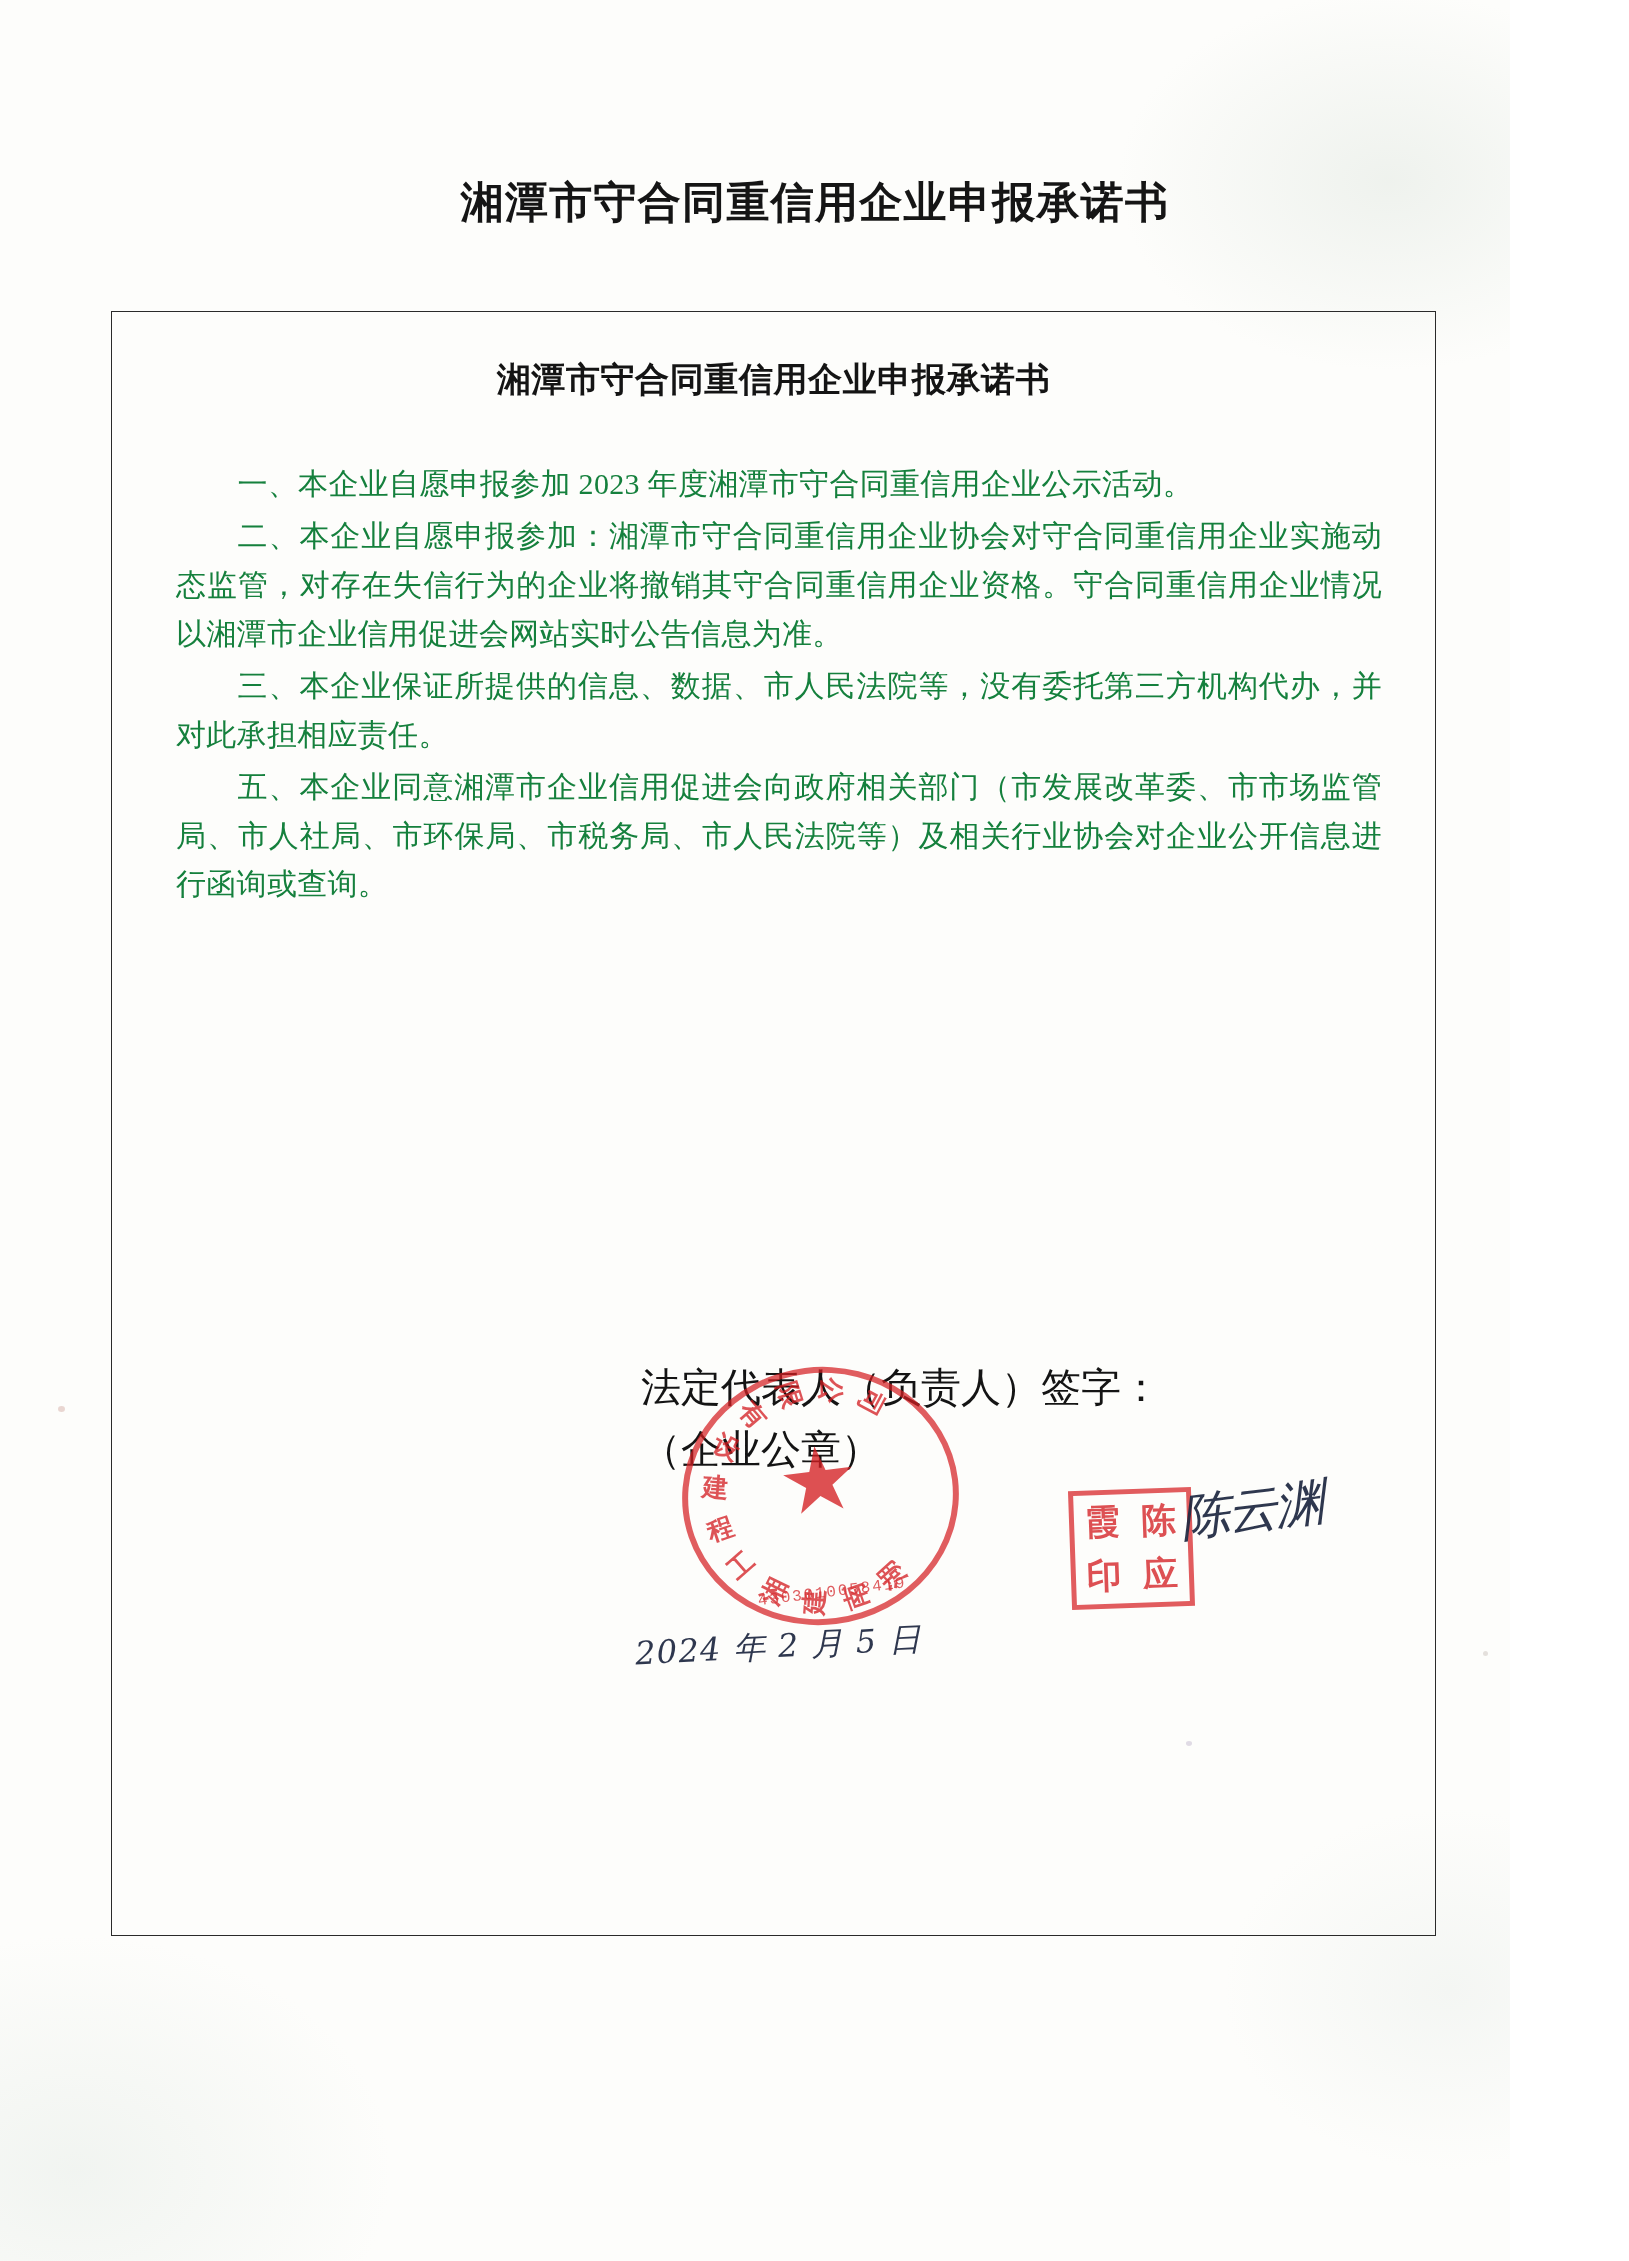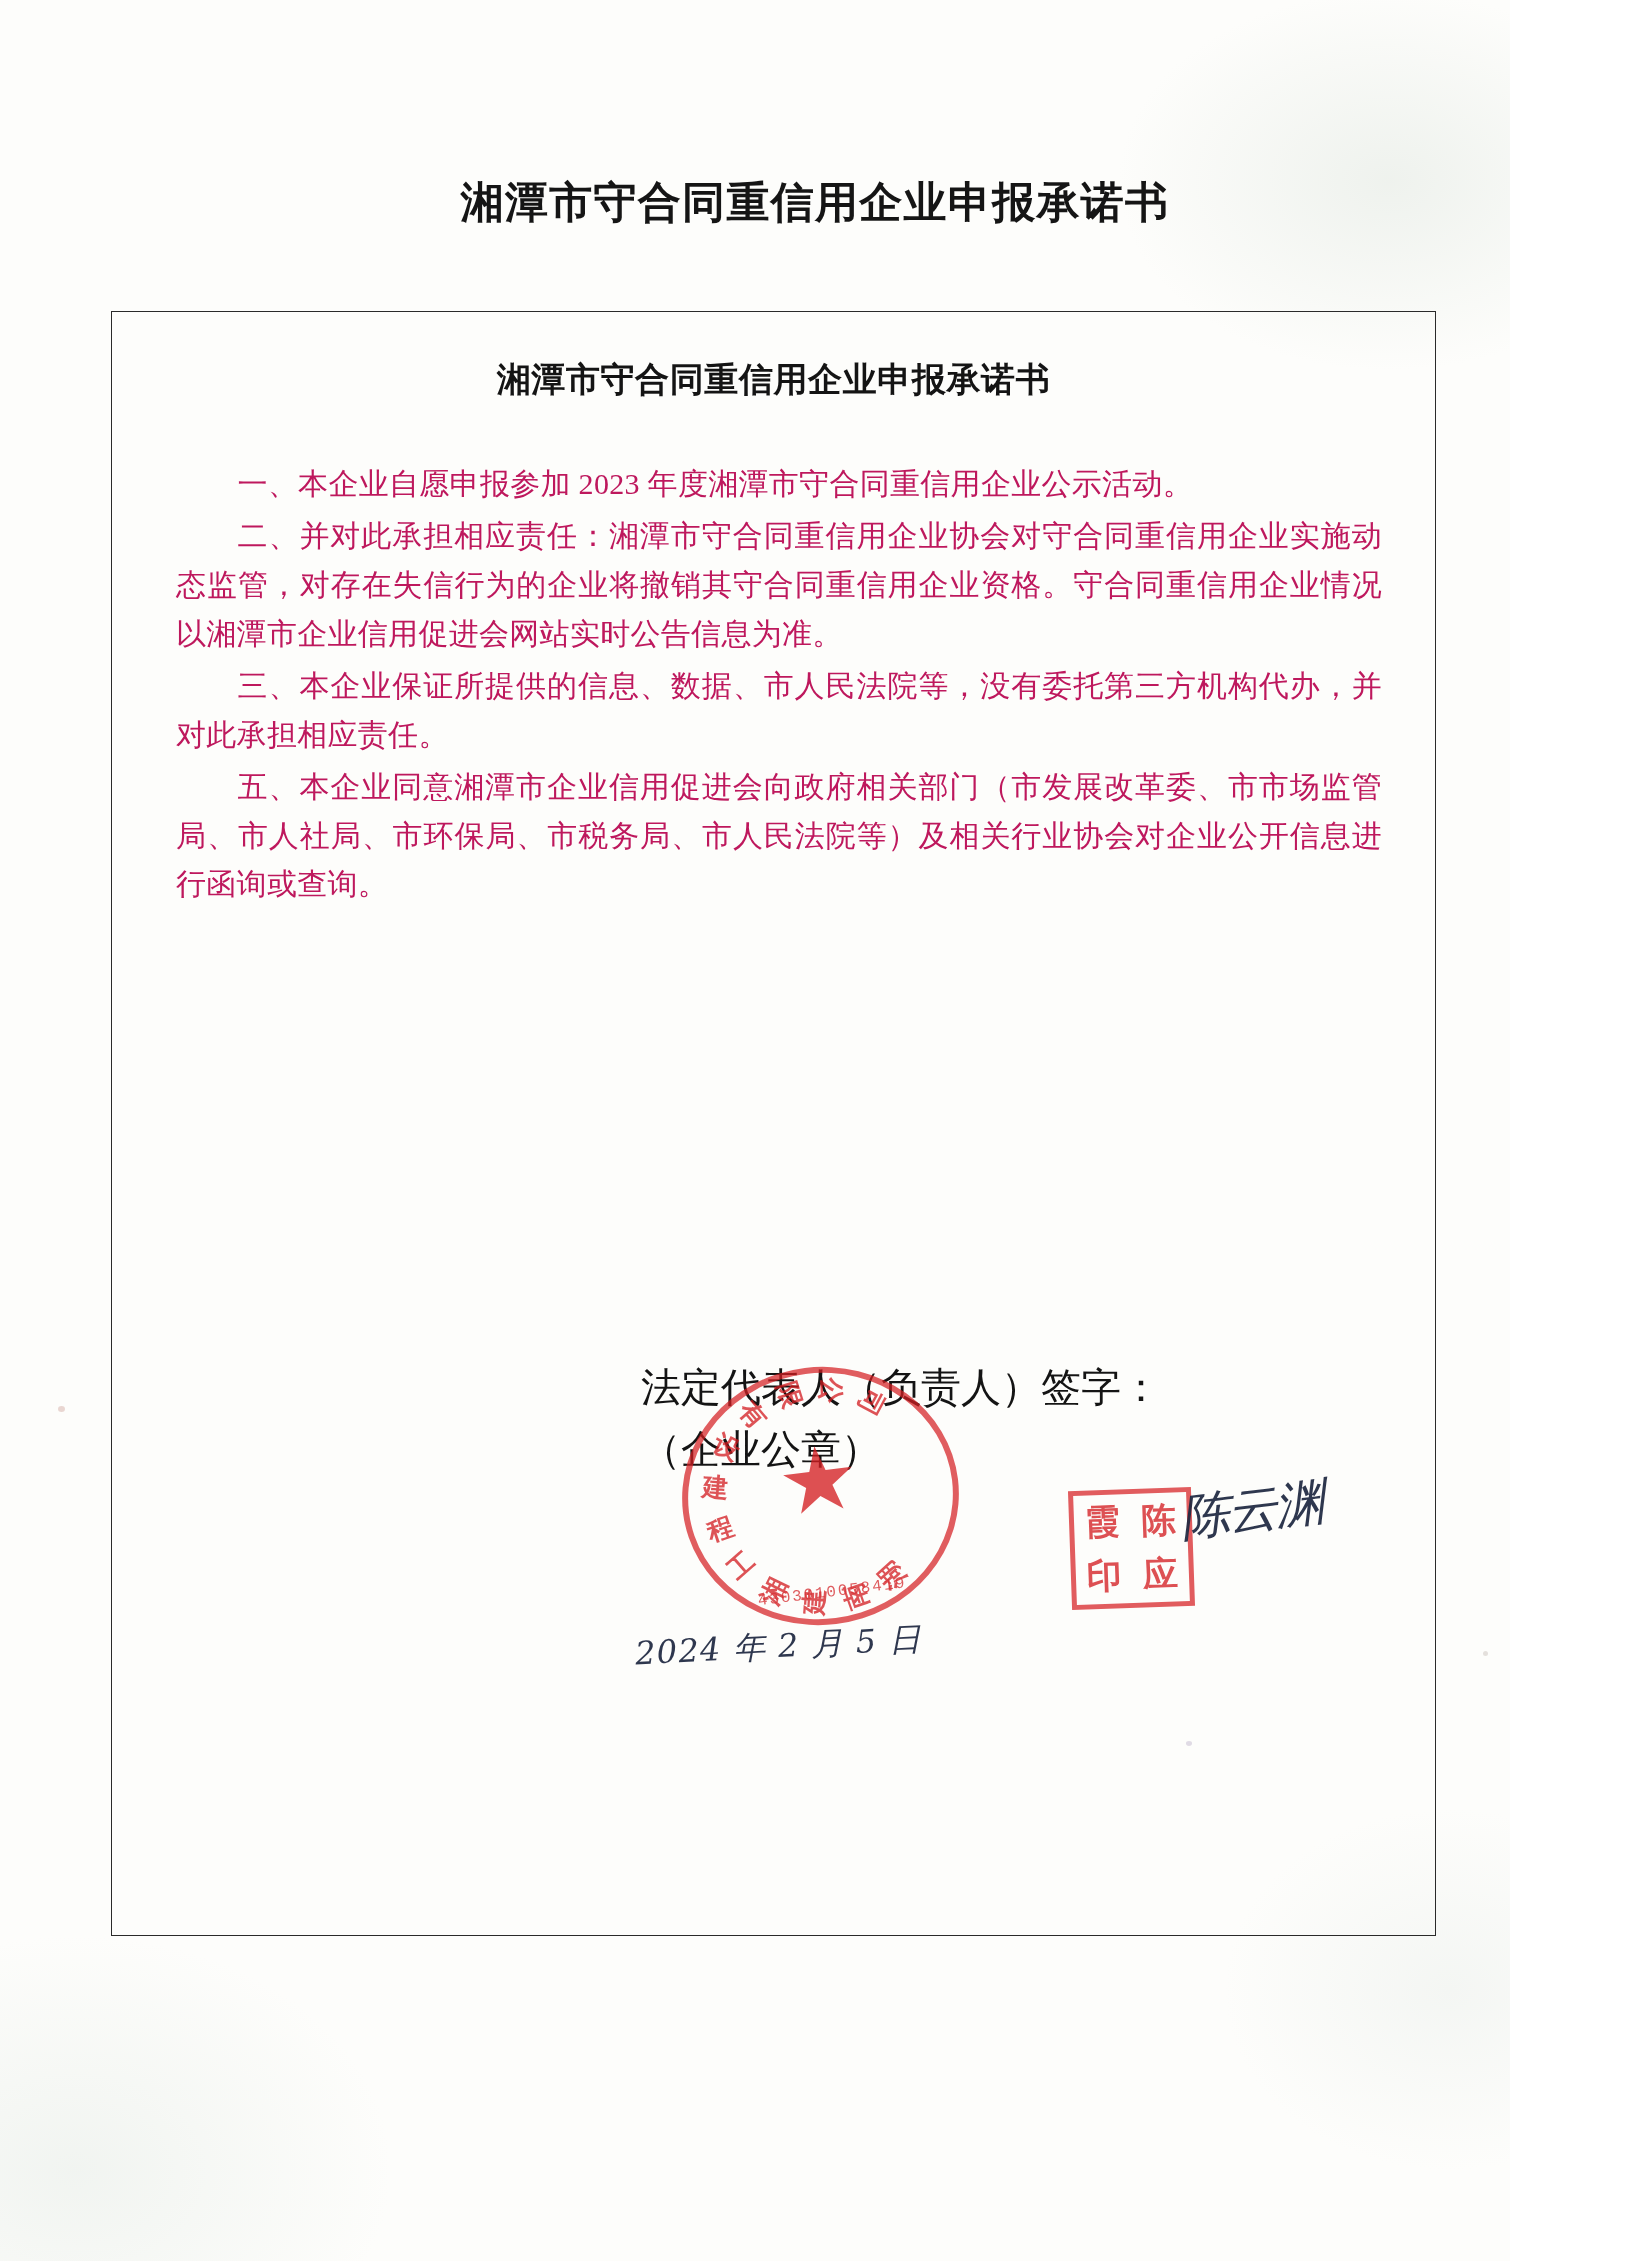--- a/index.html
+++ b/index.html
@@ -69,21 +69,21 @@
     letter-spacing: 0.6px;
   }
 
   .body-text {
     position: absolute;
     left: 64px;
     top: 148px;
     width: 1206px;
     font-size: 30px;
     line-height: 1.62;
-    color: #be185d;
+    color: #15803d;
     text-align: justify;
     letter-spacing: 0.3px;
   }
   .para {
     text-indent: 2.05em;
     margin: 0 0 3.9px 0;
   }
 
   .sign-block {
     position: absolute;
@@ -211,21 +211,21 @@
   <div class="speck" style="left:1483px; top:1651px; width:5.2px; height:5.2px;"></div>
   <div class="speck" style="left:1186px; top:1741px; width:6.4px; height:5.2px; background:#c9bfd4;"></div>
 
   <div class="doc-title">湘潭市守合同重信用企业申报承诺书</div>
 
   <div class="frame">
     <div class="inner-title">湘潭市守合同重信用企业申报承诺书</div>
 
     <div class="body-text">
       <p class="para">一、本企业自愿申报参加 2023 年度湘潭市守合同重信用企业公示活动。</p>
-      <p class="para">二、并对此承担相应责任：湘潭市守合同重信用企业协会对守合同重信用企业实施动态监管，对存在失信行为的企业将撤销其守合同重信用企业资格。守合同重信用企业情况以湘潭市企业信用促进会网站实时公告信息为准。</p>
+      <p class="para">二、本企业自愿申报参加：湘潭市守合同重信用企业协会对守合同重信用企业实施动态监管，对存在失信行为的企业将撤销其守合同重信用企业资格。守合同重信用企业情况以湘潭市企业信用促进会网站实时公告信息为准。</p>
       <p class="para">三、本企业保证所提供的信息、数据、市人民法院等，没有委托第三方机构代办，并对此承担相应责任。</p>
       <p class="para">五、本企业同意湘潭市企业信用促进会向政府相关部门（市发展改革委、市市场监管局、市人社局、市环保局、市税务局、市人民法院等）及相关行业协会对企业公开信息进行函询或查询。</p>
     </div>
 
     <div class="sign-block">
       <div class="sign-line-1">法定代表人（负责人）签字：</div>
       <div class="sign-line-2">（企业公章）</div>
     </div>
   </div>
 

